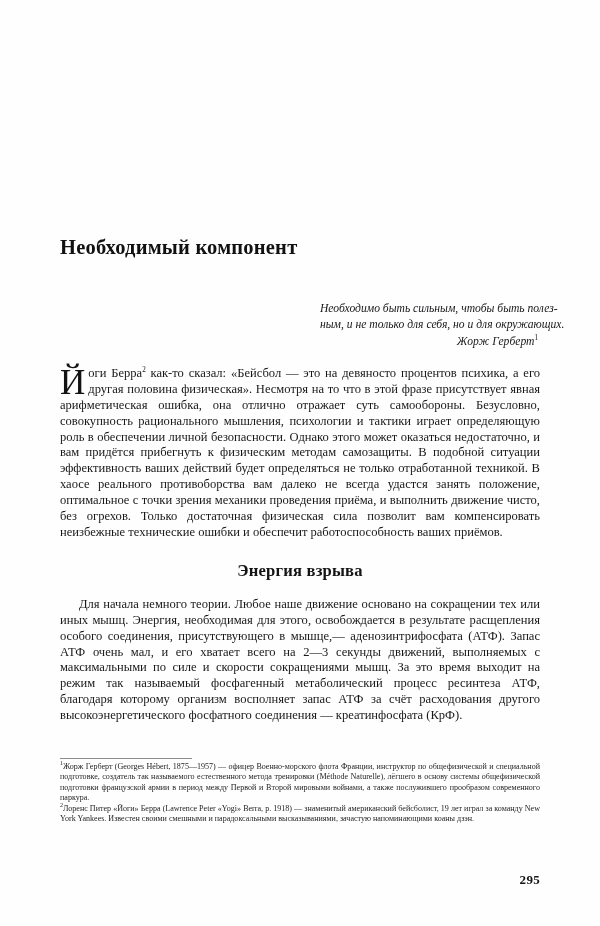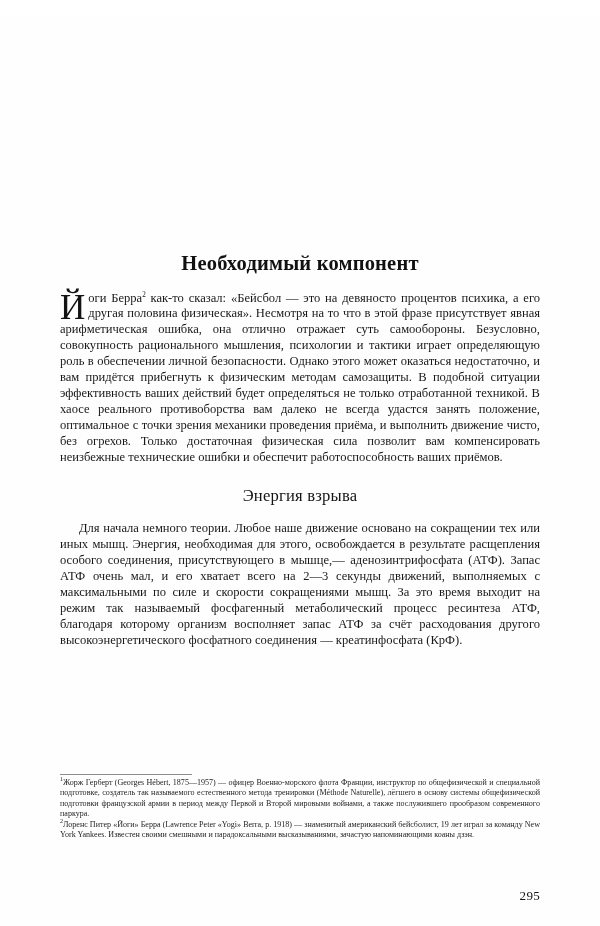--- a/index.html
+++ b/index.html
@@ -21,25 +21,24 @@
     position: relative;
     width: 600px;
     height: 926px;
     box-sizing: border-box;
     padding: 0 60px;
     background: #fefefe;
   }
 
   
   .chapter-title {
-    text-align: center;
     font-size: 20.5px;
     font-weight: bold;
     letter-spacing: 0.2px;
-    margin: 16px;
+    margin: 0;
     padding-top: 236px;
     line-height: 1.1;
     color: #111;
   }
 
   
   .epigraph {
     margin: 42px 2px 0 auto;
     width: 218px;
     font-style: italic;
@@ -89,21 +88,21 @@
     padding: 1px 3px 0 0;
     margin-top: 1px;
     font-weight: normal;
     color: #131313;
   }
 
   
   .section-heading {
     text-align: center;
     font-size: 16.6px;
-    font-weight: normal;
+    font-weight: bold;
     margin: 0;
     padding-top: 22px;
     padding-bottom: 18px;
     letter-spacing: 0.2px;
     color: #141414;
   }
 
   
   .footnotes {
     position: absolute;
@@ -126,32 +125,37 @@
     text-indent: 0;
   }
   .footnote sup.fn { font-size: 6px; }
 
   
   .page-number {
     position: absolute;
     right: 60px;
     bottom: 38px;
     font-size: 13px;
-    font-weight: normal;
+    font-weight: bold;
     color: #151515;
     letter-spacing: 0.3px;
   }
 </style>
 </head>
 <body>
 
 <div class="page">
 
   <h1 class="chapter-title">Необходимый компонент</h1>
 
+  <div class="epigraph">
+    <span class="epigraph-line">Необходимо быть сильным, чтобы быть полез-</span>
+    <span class="epigraph-line">ным, и не только для себя, но и для окружающих.</span>
+    <span class="epigraph-author"><span>Жорж Герберт</span><sup class="fn">1</sup></span>
+  </div>
 
   <div class="body-block">
 
     <p class="dropcap-para"><span class="dropcap">Й</span><span>оги Берра</span><sup class="fn">2</sup><span> как-то сказал: «Бейсбол — это на девяносто процентов психика, а его другая половина физическая». Несмотря на то что в этой фразе присутствует явная арифметическая ошибка, она отлично отражает суть самообороны. Безусловно, совокупность рационального мышления, психологии и тактики играет определяющую роль в обеспечении личной безопасности. Однако этого может оказаться недостаточно, и вам придётся прибегнуть к физическим методам самозащиты. В подобной ситуации эффективность ваших действий будет определяться не только отработанной техникой. В хаосе реального противоборства вам далеко не всегда удастся занять положение, оптимальное с точки зрения механики проведения приёма, и выполнить движение чисто, без огрехов. Только достаточная физическая сила позволит вам компенсировать неизбежные технические ошибки и обеспечит работоспособность ваших приёмов.</span></p>
 
     <h2 class="section-heading">Энергия взрыва</h2>
 
     <p class="para-indent">Для начала немного теории. Любое наше движение основано на сокращении тех или иных мышц. Энергия, необходимая для этого, освобождается в результате расщепления особого соединения, присутствующего в мышце,— аденозинтрифосфата (АТФ). Запас АТФ очень мал, и его хватает всего на 2—3 секунды движений, выполняемых с максимальными по силе и скорости сокращениями мышц. За это время выходит на режим так называемый фосфагенный метаболический процесс ресинтеза АТФ, благодаря которому организм восполняет запас АТФ за счёт расходования другого высокоэнергетического фосфатного соединения — креатинфосфата (КрФ).</p>
 
   </div>

